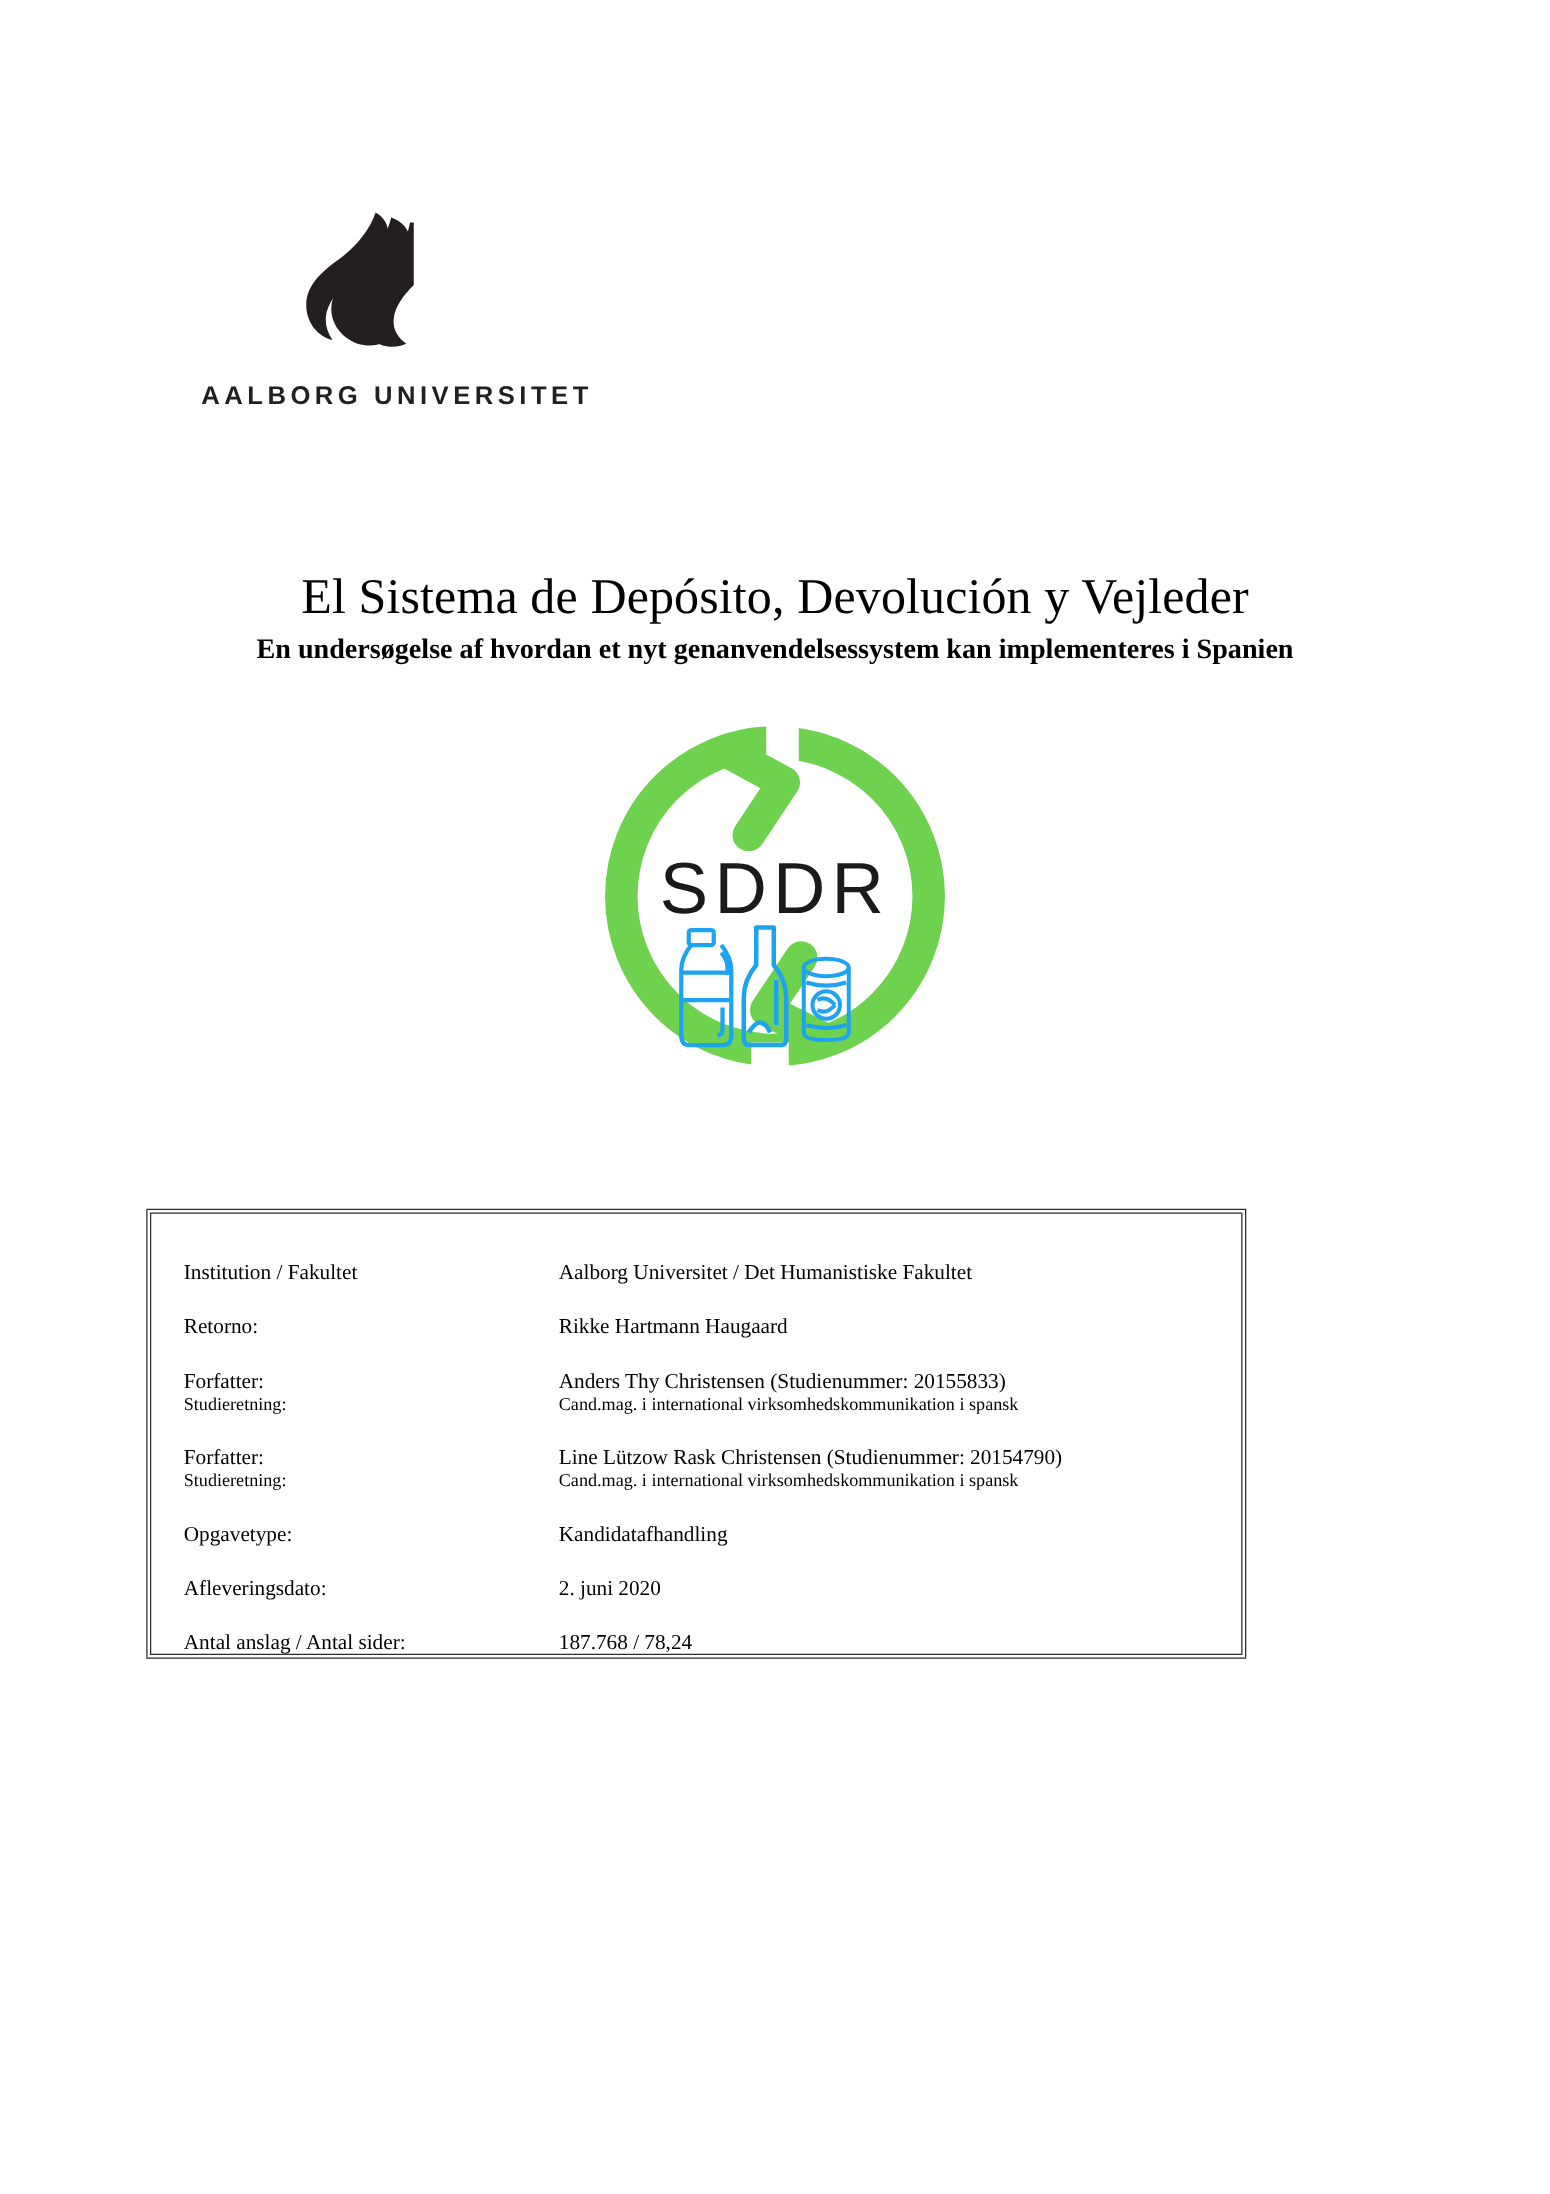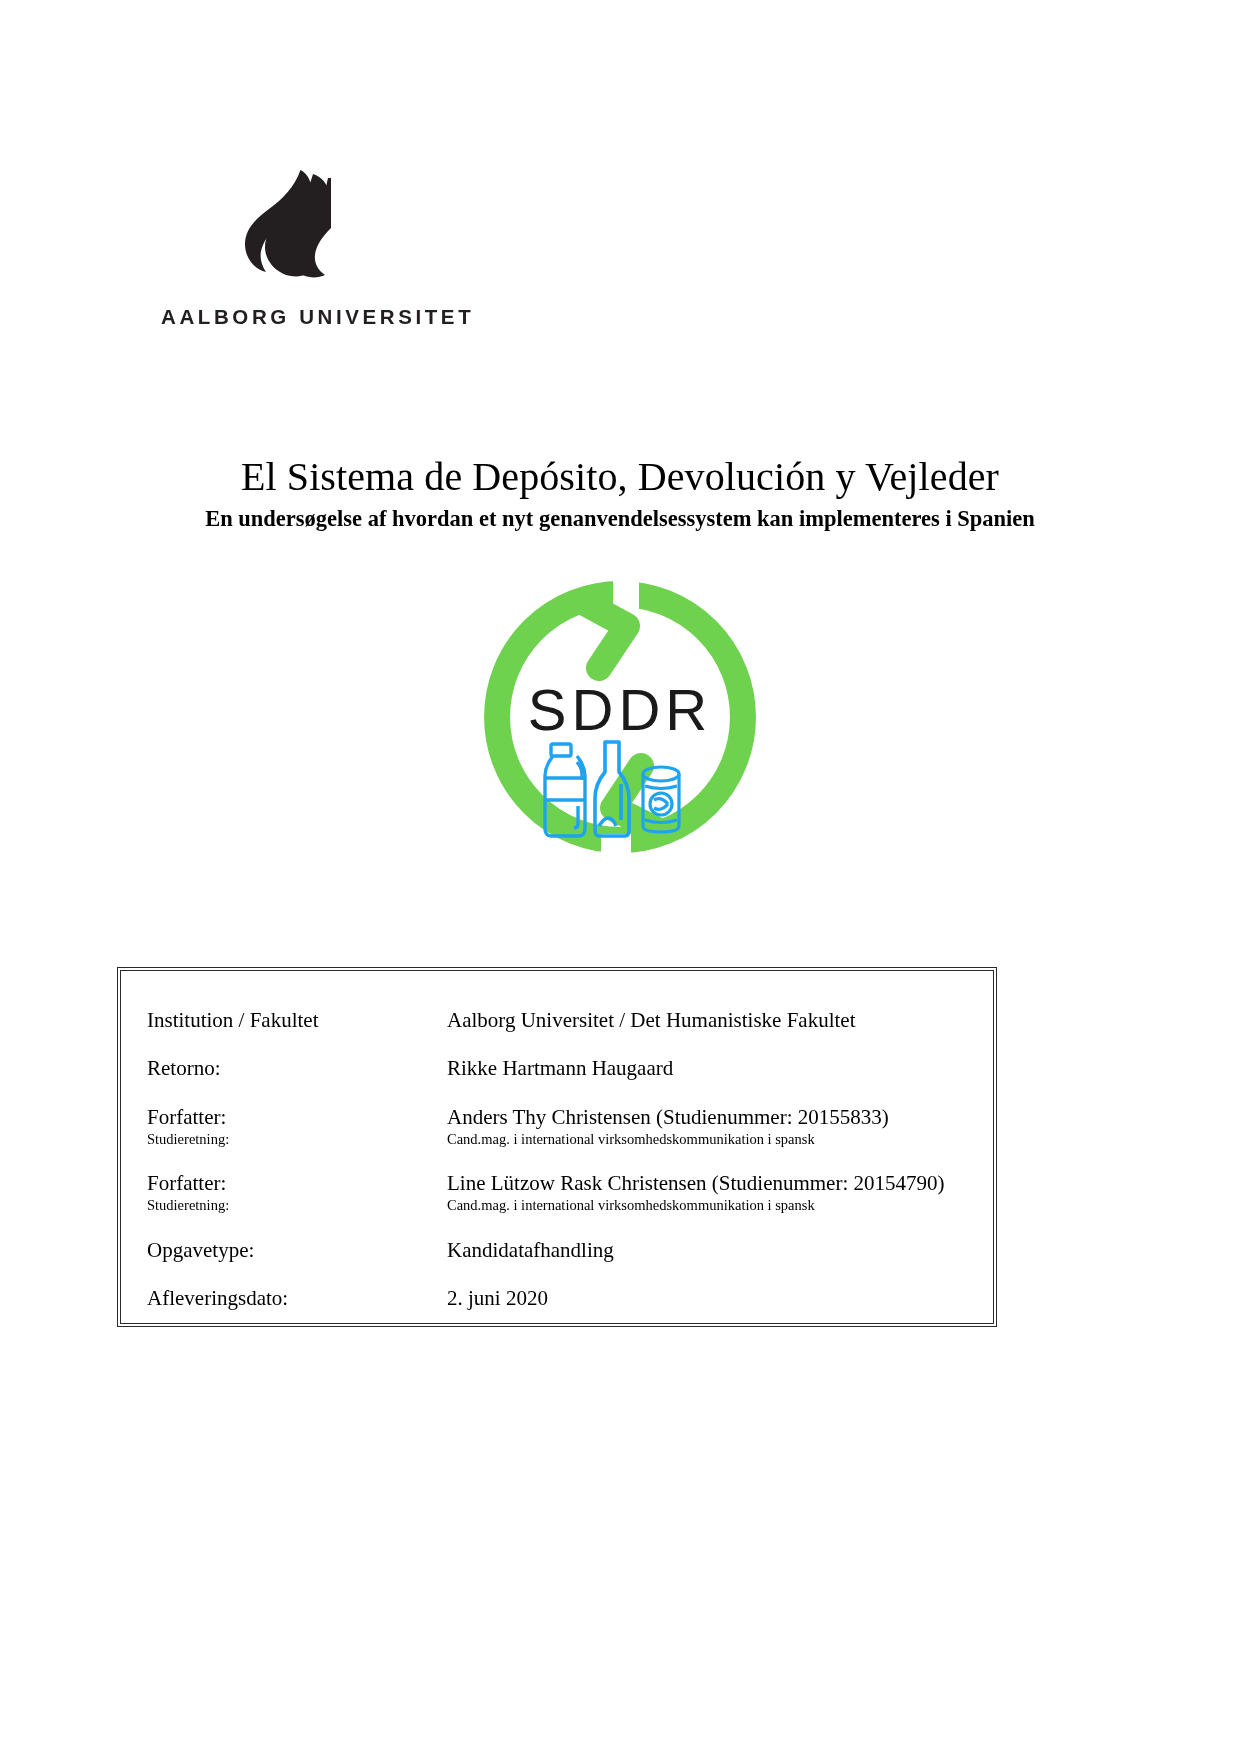--- a/index.html
+++ b/index.html
@@ -106,21 +106,21 @@
   table.info-table {
     border-collapse: collapse;
     width: 830px;
   }
   table.info-table td {
     vertical-align: top;
     padding: 0;
   }
   td.lbl { width: 300px; }
   tr.row-main td {
-    font-size: 21px;
+    font-size: 17px;
     line-height: 1.25;
     padding-top: 22px;
   }
   tr.row-main.first td { padding-top: 0; }
   tr.row-sub td {
     font-size: 14.5px;
     line-height: 1.2;
     padding-top: 1px;
   }
 </style>
@@ -216,18 +216,22 @@
             <td class="val">Cand.mag. i international virksomhedskommunikation i spansk</td>
           </tr>
           <tr class="row-main">
             <td class="lbl">Opgavetype:</td>
             <td class="val">Kandidatafhandling</td>
           </tr>
           <tr class="row-main">
             <td class="lbl">Afleveringsdato:</td>
             <td class="val">2. juni 2020</td>
           </tr>
+          <tr class="row-main">
+            <td class="lbl">Antal anslag / Antal sider:</td>
+            <td class="val">187.768 / 78,24</td>
+          </tr>
         </tbody>
       </table>
     </div>
   </div>
 
 </div>
 
 </body></html>

